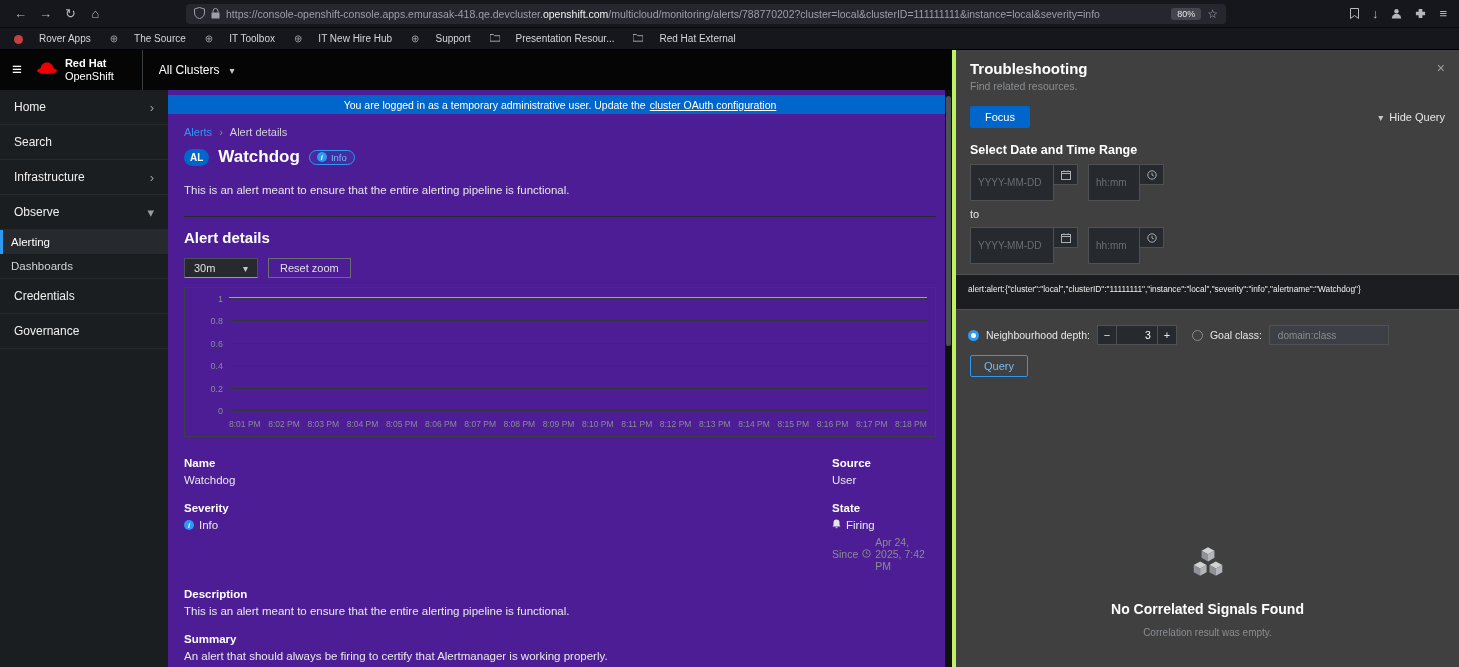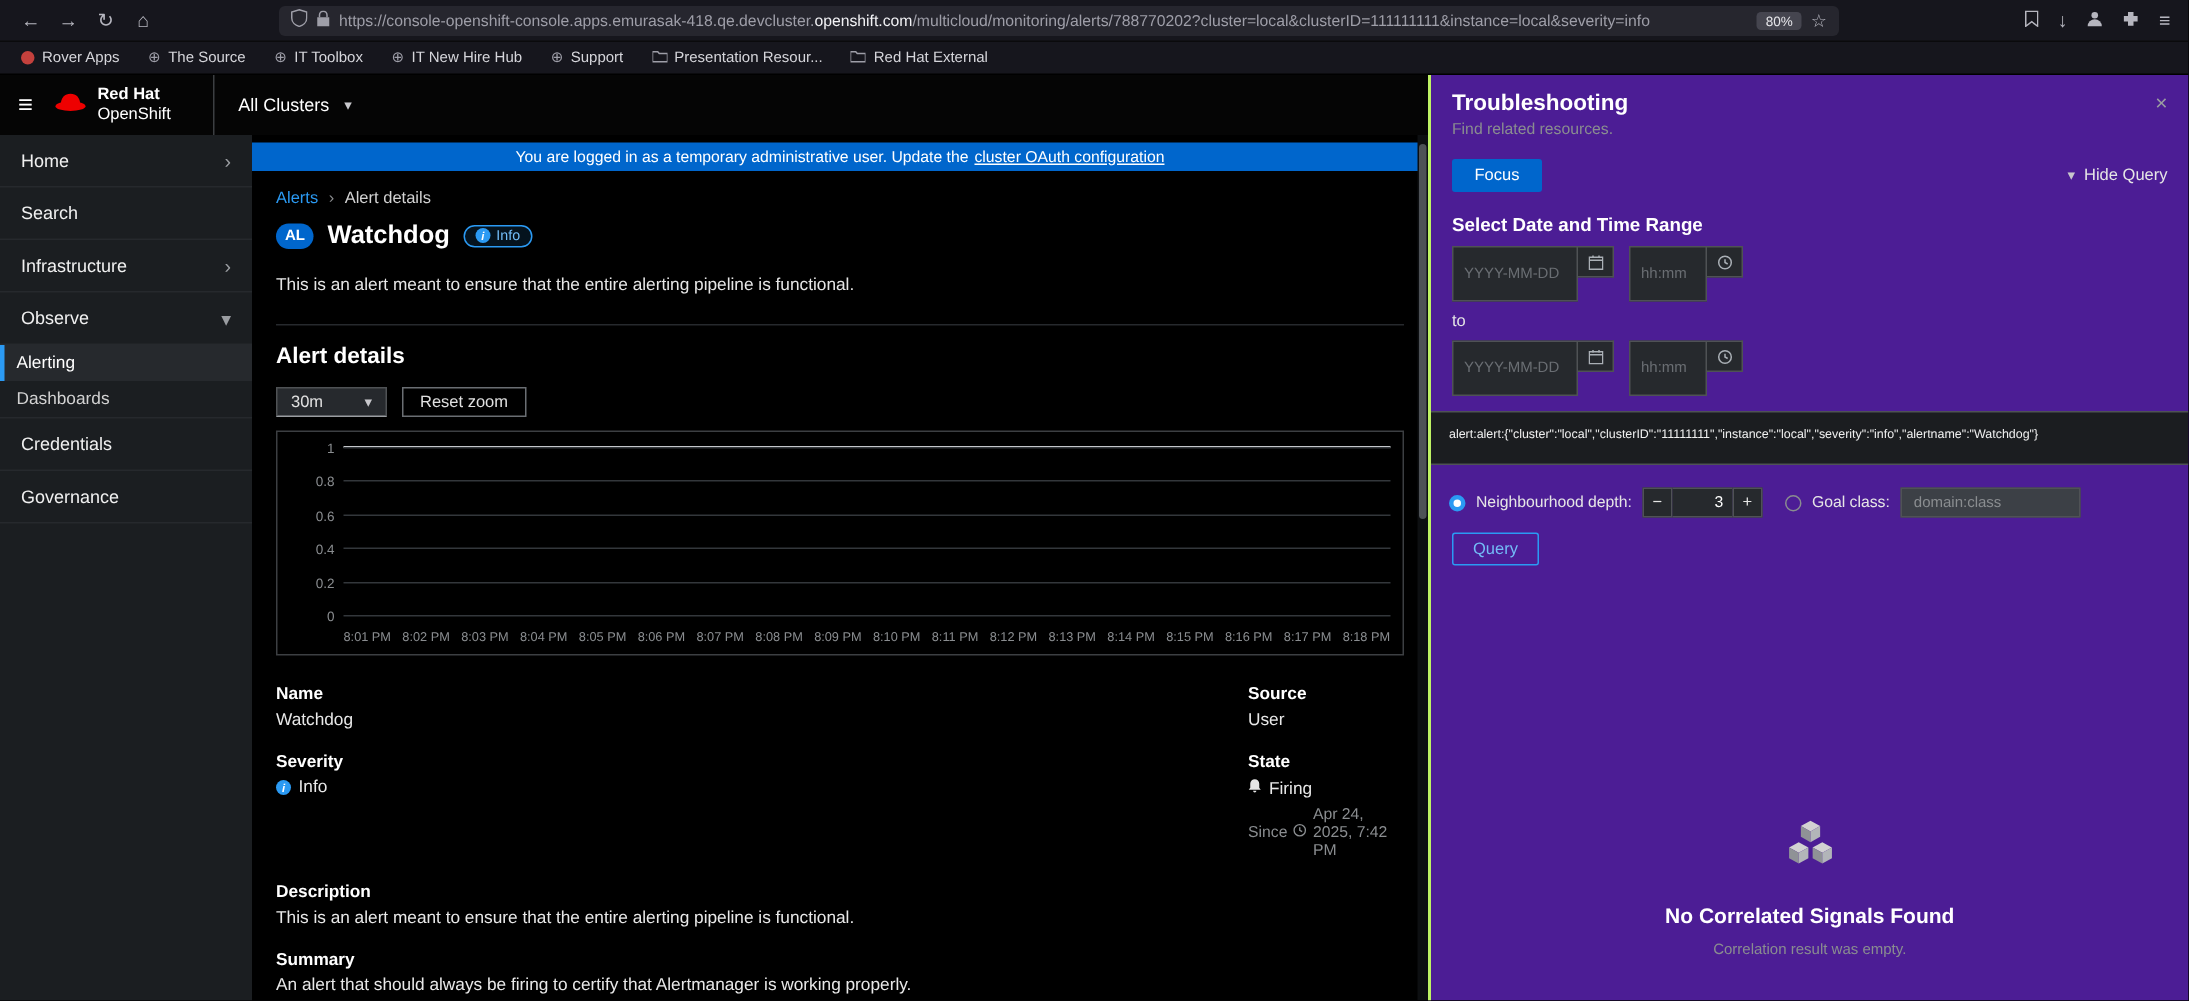--- a/index.html
+++ b/index.html
@@ -12,28 +12,28 @@
   .url-text { flex:1; white-space:nowrap; overflow:hidden; font-size:10.5px; }
   .url-text .dim { color:#9e9ea8; }
   .url-text .domain { color:#f2f2f5; }
   .zoom-chip { background:#45454f; color:#e6e6ea; font-size:9px; padding:1px 6px; border-radius:3px; }
   .star { color:#b6b6bf; font-size:12px; }
   .right-icons { margin-left:auto; display:flex; align-items:center; gap:13px; padding-right:4px; }
   .right-icons .glyph { color:#b6b6bf; font-size:13px; }
 
   
   .bookmarks { height:22px; background:#16161d; display:flex; align-items:center; gap:19px; padding:0 14px; border-bottom:1px solid #000; }
-  .bookmark { display:flex; align-items:center; gap:5px; font-size:10px; color:#d5d5da; white-space:nowrap; }
+  .bookmark { display:flex; align-items:flex-end; gap:16px; font-size:10px; color:#d5d5da; white-space:nowrap; }
   .bm-globe { color:#9e9ea8; font-size:10px; line-height:1; }
   .rover-dot { width:9px; height:9px; border-radius:50%; background:#c4413d; display:inline-block; }
 
   
   .app-row { display:flex; height:617px; }
   .left-col { width:952px; display:flex; flex-direction:column; background:#111316; }
-  .panel { flex:1; background:#4c1d95; border-left:2px solid #bef264; display:flex; flex-direction:column; overflow:hidden; }
+  .panel { flex:1; background:#404040; border-left:4px solid #bef264; display:flex; flex-direction:column; overflow:hidden; }
 
   
   .masthead { height:40px; background:#050505; display:flex; align-items:stretch; }
   .mast-left { display:flex; align-items:center; gap:14px; padding:0 12px; }
   .hamburger { color:#fff; font-size:17px; }
   .brand { display:flex; align-items:center; gap:7px; padding-right:16px; }
   .brand-text { color:#fff; font-size:11px; line-height:1.15; }
   .brand-top { font-weight:bold; }
   .cluster-sel { border-left:1px solid #3c3f42; padding:0 16px; display:flex; align-items:center; gap:10px; color:#fff; font-size:12px; }
   .caret { color:#c8c8cc; font-size:10px; }
@@ -41,21 +41,21 @@
   
   .content-row { flex:1; display:flex; min-height:0; }
   .sidebar { width:168px; background:#1b1e21; font-size:12px; color:#f0f0f0; }
   .nav-item { height:35px; display:flex; align-items:center; justify-content:space-between; padding:0 14px; border-bottom:1px solid #26292d; }
   .nav-chevron { color:#9a9da1; font-size:13px; }
   .nav-sub { border-bottom:1px solid #26292d; }
   .nav-sub-item { height:24px; display:flex; align-items:center; padding-left:8px; font-size:11.5px; color:#d2d2d2; border-left:3px solid transparent; }
   .nav-sub-item.active { border-left-color:#2b9af3; background:#26292d; color:#fff; }
 
   
-  .main { flex:1; position:relative; overflow:hidden; background:#000000; }
+  .main { flex:1; position:relative; overflow:hidden; background:#4c1d95; }
   .banner { height:19px; background:#0066cc; color:#fff; font-size:10.5px; display:flex; align-items:center; justify-content:center; gap:4px; margin-top:5px; }
   .banner a { color:#fff; text-decoration:underline; }
   .main-inner { padding:8px 16px 0; }
   .breadcrumb { display:flex; align-items:center; gap:7px; font-size:11px; margin-top:4px; }
   .breadcrumb .link { color:#2b9af3; }
   .breadcrumb .sep { color:#8b8d90; }
   .breadcrumb .current { color:#d2d2d2; }
   .title-row { margin-top:9px; display:flex; align-items:center; gap:9px; }
   .al-badge { background:#0066cc; color:#fff; font-size:10px; font-weight:bold; padding:3px 6px; border-radius:11px; }
   .page-title { font-size:17px; font-weight:bold; color:#fff; }

